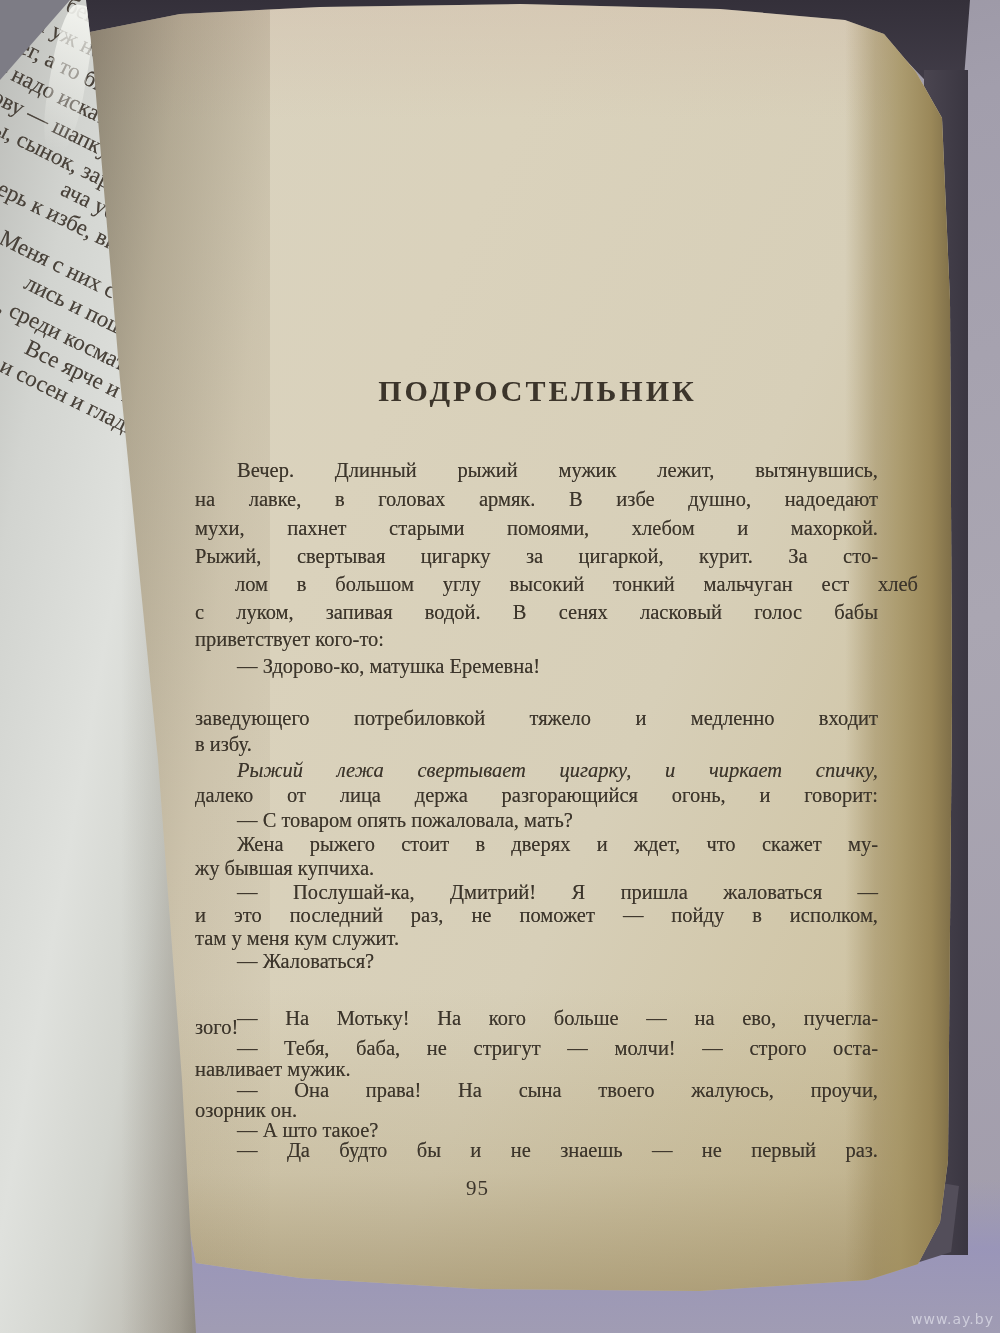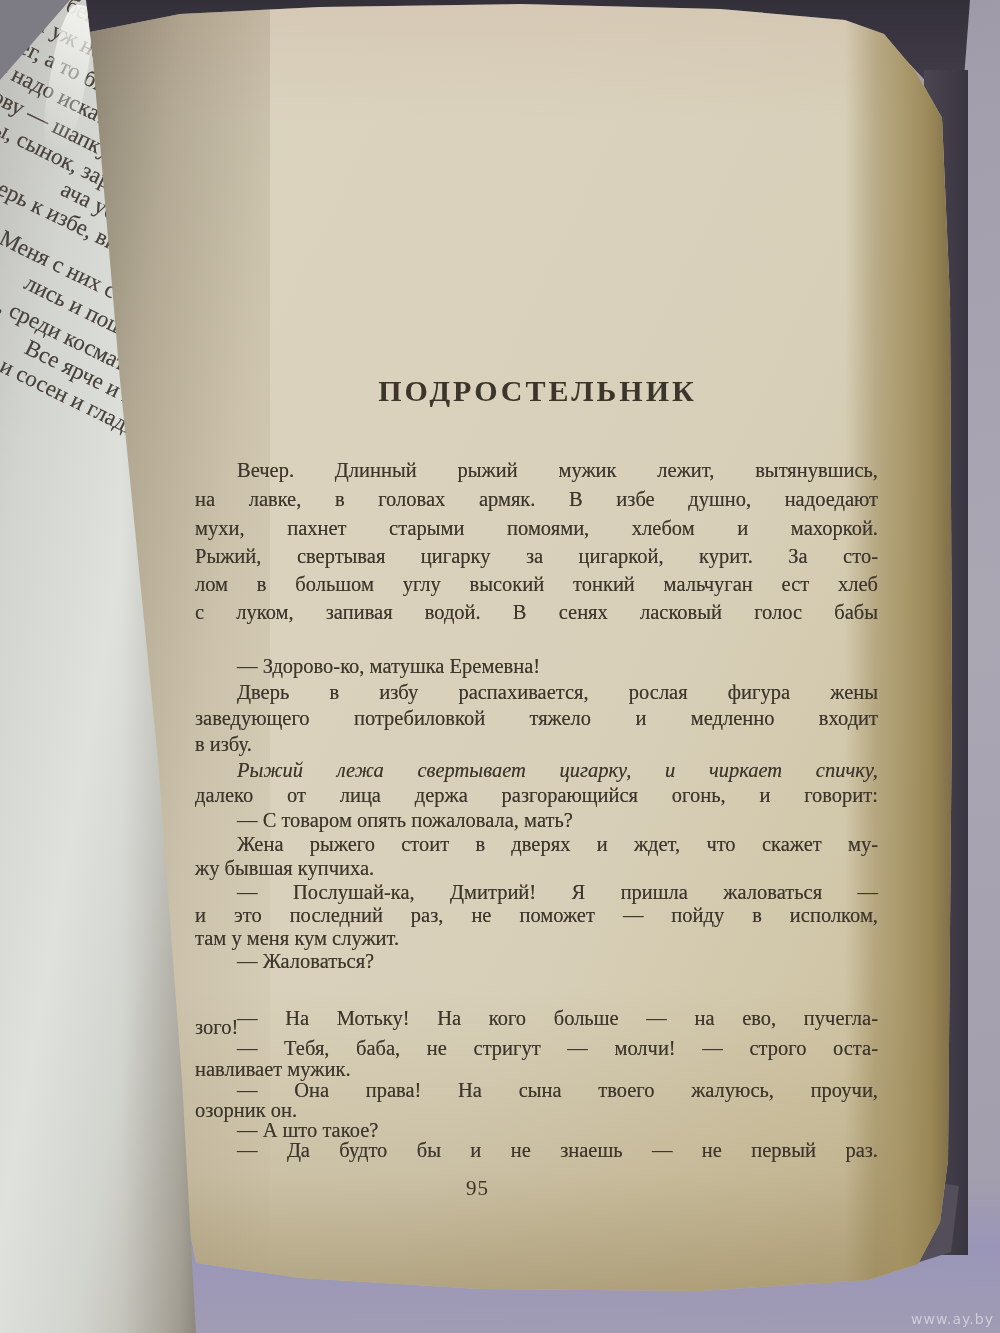--- a/index.html
+++ b/index.html
@@ -85,24 +85,24 @@
   <div class="abs" id="cover-corner"></div>
 
   <div class="abs" id="right-page">
     <div class="abs" id="gutter-shadow"></div>
     <div class="abs" id="page-title">ПОДРОСТЕЛЬНИК</div>
     <div class="abs" id="body-text">
         <div class="bline ind just" style="top: 458px;">Вечер. Длинный рыжий мужик лежит, вытянувшись,</div>
         <div class="bline just" style="top: 487px;">на лавке, в головах армяк. В избе душно, надоедают</div>
         <div class="bline just" style="top: 515.65px;">мухи, пахнет старыми помоями, хлебом и махоркой.</div>
         <div class="bline just" style="top: 543.95px;">Рыжий, свертывая цигарку за цигаркой, курит. За сто-</div>
-        <div class="bline just" style="top: 571.9px;">лом в большом углу высокий тонкий мальчуган ест хлеб</div>
+        <div class="bline just" style="top: 571.9px; margin-left: 40px;">лом в большом углу высокий тонкий мальчуган ест хлеб</div>
         <div class="bline just" style="top: 599.5px;">с луком, запивая водой. В сенях ласковый голос бабы</div>
+        <div class="bline" style="top: 626.75px;">приветствует кого-то:</div>
         <div class="bline ind" style="top: 653.65px;">— Здорово-ко, матушка Еремевна!</div>
-        <div class="bline ind just" style="top: 680.2px;">Дверь в избу распахивается, рослая фигура жены</div>
         <div class="bline just" style="top: 706.4px;">заведующего потребиловкой тяжело и медленно входит</div>
         <div class="bline" style="top: 732.25px;">в избу.</div>
         <div class="bline ind just" style="top: 757.75px; font-style: italic;">Рыжий лежа свертывает цигарку, и чиркает спичку,</div>
         <div class="bline just" style="top: 782.9px;">далеко от лица держа разгорающийся огонь, и говорит:</div>
         <div class="bline ind" style="top: 807.7px;">— С товаром опять пожаловала, мать?</div>
         <div class="bline ind just" style="top: 832.15px;">Жена рыжего стоит в дверях и ждет, что скажет му-</div>
         <div class="bline" style="top: 856.25px;">жу бывшая купчиха.</div>
         <div class="bline ind just" style="top: 880px;">— Послушай-ка, Дмитрий! Я пришла жаловаться —</div>
         <div class="bline just" style="top: 903.4px;">и это последний раз, не поможет — пойду в исполком,</div>
         <div class="bline" style="top: 926.45px;">там у меня кум служит.</div>

